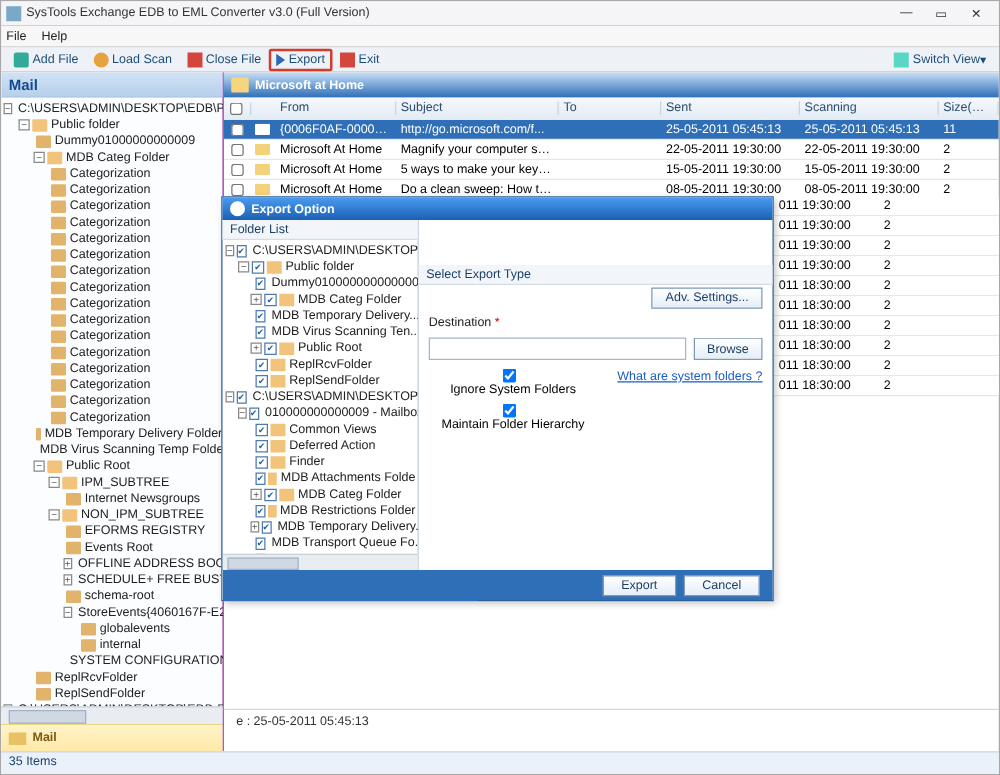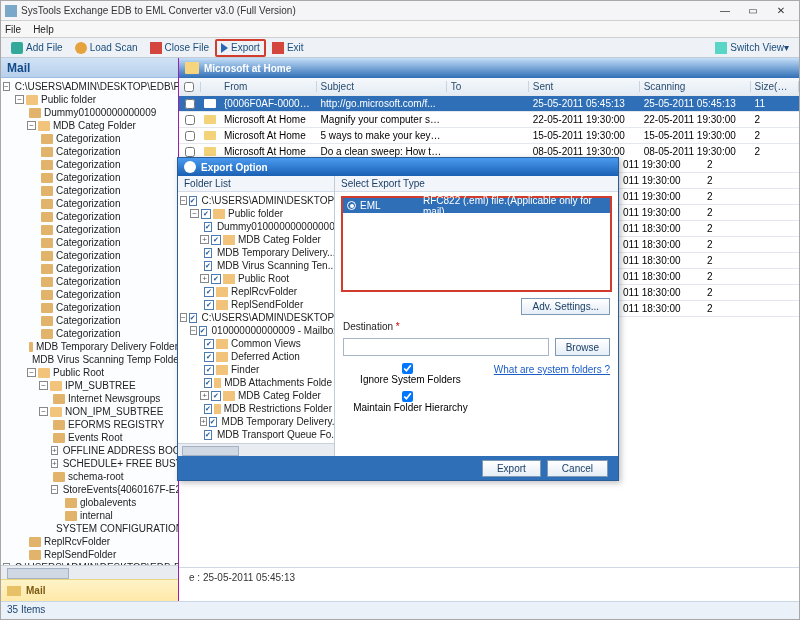--- a/index.html
+++ b/index.html
@@ -77,21 +77,21 @@
 .dlg-left { width:157px; border-right:1px solid #c2ccd6; display:flex;flex-direction:column; }
 .dlg-left .lbl, .dlg-right .lbl { height:16px; padding:2px 6px; color:#1c3f66; background:#f2f6fb; border-bottom:1px solid #d4dde7; }
 .dlg-left .tree2 { flex:1; overflow:auto; padding:2px 2px; }
 .tree2 .titem { display:flex;align-items:center; padding:1px 0; white-space:nowrap; color:#222; }
 .tree2 .cb { width:10px;height:10px;margin-right:2px; border:1px solid #4c7bb4; background:#fff; display:inline-flex;align-items:center;justify-content:center;font-size:7px;color:#2a5c97; }
 .tree2 .exp { width:9px;height:9px;border:1px solid #888;margin-right:2px;display:inline-flex;align-items:center;justify-content:center;font-size:8px;line-height:1;color:#555;background:#fff; }
 .tree2 .fico { width:12px;height:10px;background:#f2c37b;margin-right:3px; }
 .dlg-left .scroll-h { height:13px;background:#e9edf2;border-top:1px solid #c9d2dc;position:relative; }
 .dlg-left .scroll-h::after { content:'';position:absolute;left:4px;top:2px;width:55px;height:8px;background:#cfd8e3;border:1px solid #a4b2c4; }
 
-.dlg-right { flex:1; display:flex; flex-direction:column; }
+.dlg-right { flex:1; display:flex; flex-direction:column;margin-top:36px; }
 .export-type-box { margin:4px 6px; border:2px solid #d23c2c; height:96px; background:#fff; }
 .export-type-row { height:15px; background:#2f6fb7; color:#fff; display:flex; align-items:center; padding:0 4px; }
 .export-type-row .radio { width:9px;height:9px;border:1px solid #fff;border-radius:50%;margin-right:4px;display:inline-flex;align-items:center;justify-content:center; }
 .export-type-row .radio::after { content:'';width:4px;height:4px;background:#fff;border-radius:50%; }
 .export-type-row .et-name { width:55px; }
 .export-type-row .et-desc { flex:1; padding-left:8px; }
 .adv-row { display:flex; justify-content:flex-end; padding:2px 8px; }
 .btn { border:1px solid #7f99b5; background:linear-gradient(#fff,#e6eef7); padding:2px 10px; color:#1c3f66; cursor:pointer; font-size:10px; }
 .dest-section { padding:4px 8px; }
 .dest-section .dlabel { color:#222; }
@@ -606,27 +606,20 @@
             <span class="cb">✔</span>
             <span class="fico"></span>
             <span>MDB Virus Scanning Ten...</span>
           </div>
 
       </div>
       <div class="scroll-h"></div>
     </div>
     <div class="dlg-right">
       <div class="lbl">Select Export Type</div>
-      <div class="export-type-box">
-        <div class="export-type-row">
-          <span class="radio"></span>
-          <span class="et-name">EML</span>
-          <span class="et-desc">RFC822 (.eml) file.(Applicable only for mail)</span>
-        </div>
-      </div>
       <div class="adv-row">
         <button class="btn">Adv. Settings...</button>
       </div>
       <div class="dest-section">
         <span class="dlabel"><span>Destination</span> <span class="req">*</span></span>
         <div class="dest-row">
           <input type="text" style="">
           <button class="btn">Browse</button>
         </div>
       </div>

